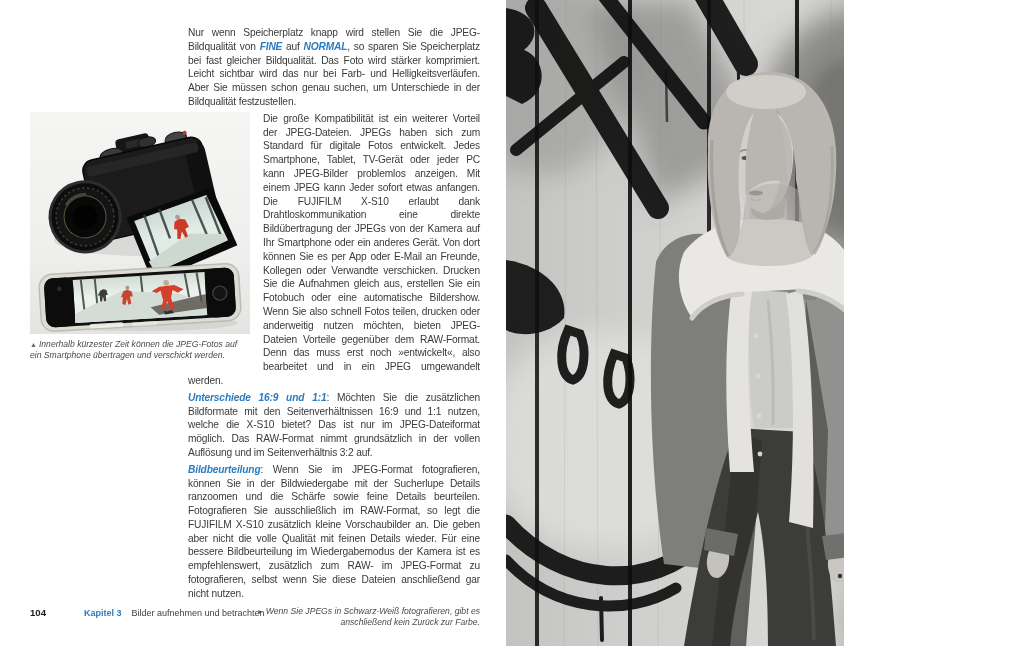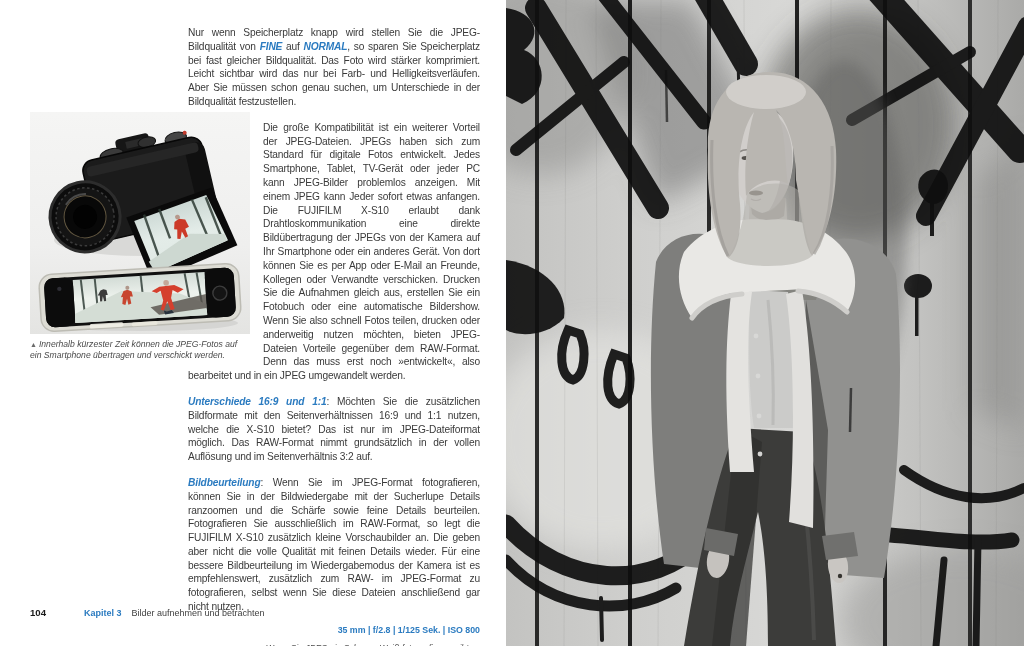--- a/index.html
+++ b/index.html
@@ -1,27 +1,27 @@
 <!DOCTYPE html>
 <html lang="de"><head>
 <meta charset="utf-8">
 <style>
   * { margin:0; padding:0; box-sizing:border-box; }
   html,body { width:1024px; height:646px; }
   body { background:#ffffff; font-family:"Liberation Sans", sans-serif; }
-  .page-spread { position:relative; width:1024px; height:646px; overflow:hidden; background:#701a75; }
+  .page-spread { position:relative; width:844px; height:646px; overflow:hidden; background:#701a75; }
 
   
   .left-page { position:absolute; left:0; top:0; width:506px; height:646px; background:#ffffff; overflow:hidden; }
   .text-column {
     position:absolute; left:188px; top:26px; width:292px;
     font-size:10.2px; line-height:13.8px; letter-spacing:-0.15px;
     color:#3a3a3a; text-align:justify; hyphens:auto;
   }
-  .text-column p.body-par { margin-top:12px; }
+  .text-column p.body-par { margin-top:3px; }
   .text-column p.body-par:first-child { margin-top:0; }
   .term, .par-lead { color:var(--accent); font-style:italic; font-weight:bold; }
   .figure-block { float:left; width:226px; margin:3px 7px 4px -158px; }
   .figure-block svg { display:block; }
   .figure-caption {
     margin-top:5px; width:218px; font-size:8.6px; line-height:10.6px;
     font-style:italic; color:#4a4a4a; letter-spacing:0; text-align:left;
   }
   .figure-caption .cap-marker { font-style:normal; font-size:7px; color:#6a6a6a; margin-right:2px; }
   .exif-line {
@@ -140,21 +140,20 @@
         </svg>
         <div class="figure-caption"><span class="cap-marker">▲</span><span>Innerhalb kürzester Zeit können die JPEG-Fotos auf ein Smartphone übertragen und verschickt werden.</span></div>
       </div>
 
       <p class="body-par">Die große Kompatibilität ist ein weiterer Vorteil der JPEG-Dateien. JPEGs haben sich zum Standard für digitale Fotos entwickelt. Jedes Smartphone, Tablet, TV-Gerät oder jeder PC kann JPEG-Bilder problemlos anzeigen. Mit einem JPEG kann Jeder sofort etwas anfangen. Die FUJIFILM X-S10 erlaubt dank Drahtloskommunikation eine direkte Bildübertragung der JPEGs von der Kamera auf Ihr Smartphone oder ein anderes Gerät. Von dort können Sie es per App oder E-Mail an Freunde, Kollegen oder Verwandte verschicken. Drucken Sie die Aufnahmen gleich aus, erstellen Sie ein Fotobuch oder eine automatische Bildershow. Wenn Sie also schnell Fotos teilen, drucken oder anderweitig nutzen möchten, bieten JPEG-Dateien Vorteile gegenüber dem RAW-Format. Denn das muss erst noch »entwickelt«, also bearbeitet und in ein JPEG umgewandelt werden.</p>
 
       <p class="body-par"><span class="par-lead">Unterschiede 16:9 und 1:1</span><span>: </span><span>Möchten Sie die zusätzlichen Bildformate mit den Seitenverhältnissen 16:9 und 1:1 nutzen, welche die X-S10 bietet? Das ist nur im JPEG-Dateiformat möglich. Das RAW-Format nimmt grundsätzlich in der vollen Auflösung und im Seitenverhältnis 3:2 auf.</span></p>
 
       <p class="body-par"><span class="par-lead">Bildbeurteilung</span><span>: </span><span>Wenn Sie im JPEG-Format fotografieren, können Sie in der Bildwiedergabe mit der Sucherlupe Details ranzoomen und die Schärfe sowie feine Details beurteilen. Fotografieren Sie ausschließlich im RAW-Format, so legt die FUJIFILM X-S10 zusätzlich kleine Vorschaubilder an. Die geben aber nicht die volle Qualität mit feinen Details wieder. Für eine bessere Bildbeurteilung im Wiedergabemodus der Kamera ist es empfehlenswert, zusätzlich zum RAW- im JPEG-Format zu fotografieren, selbst wenn Sie diese Dateien anschließend gar nicht nutzen.</span></p>
 
-      <div class="exif-line">35 mm | f/2.8 | 1/125 Sek. | ISO 800</div>
 
       <div class="photo-caption"><span class="cap-marker">►</span><span>Wenn Sie JPEGs in Schwarz-Weiß fotografieren, gibt es anschließend kein Zurück zur Farbe.</span></div>
     </div>
 
     <div class="footer">
       <span class="page-number">104</span>
       <span class="chapter-label">Kapitel 3</span>
       <span class="chapter-title">Bilder aufnehmen und betrachten</span>
     </div>
   </div>

